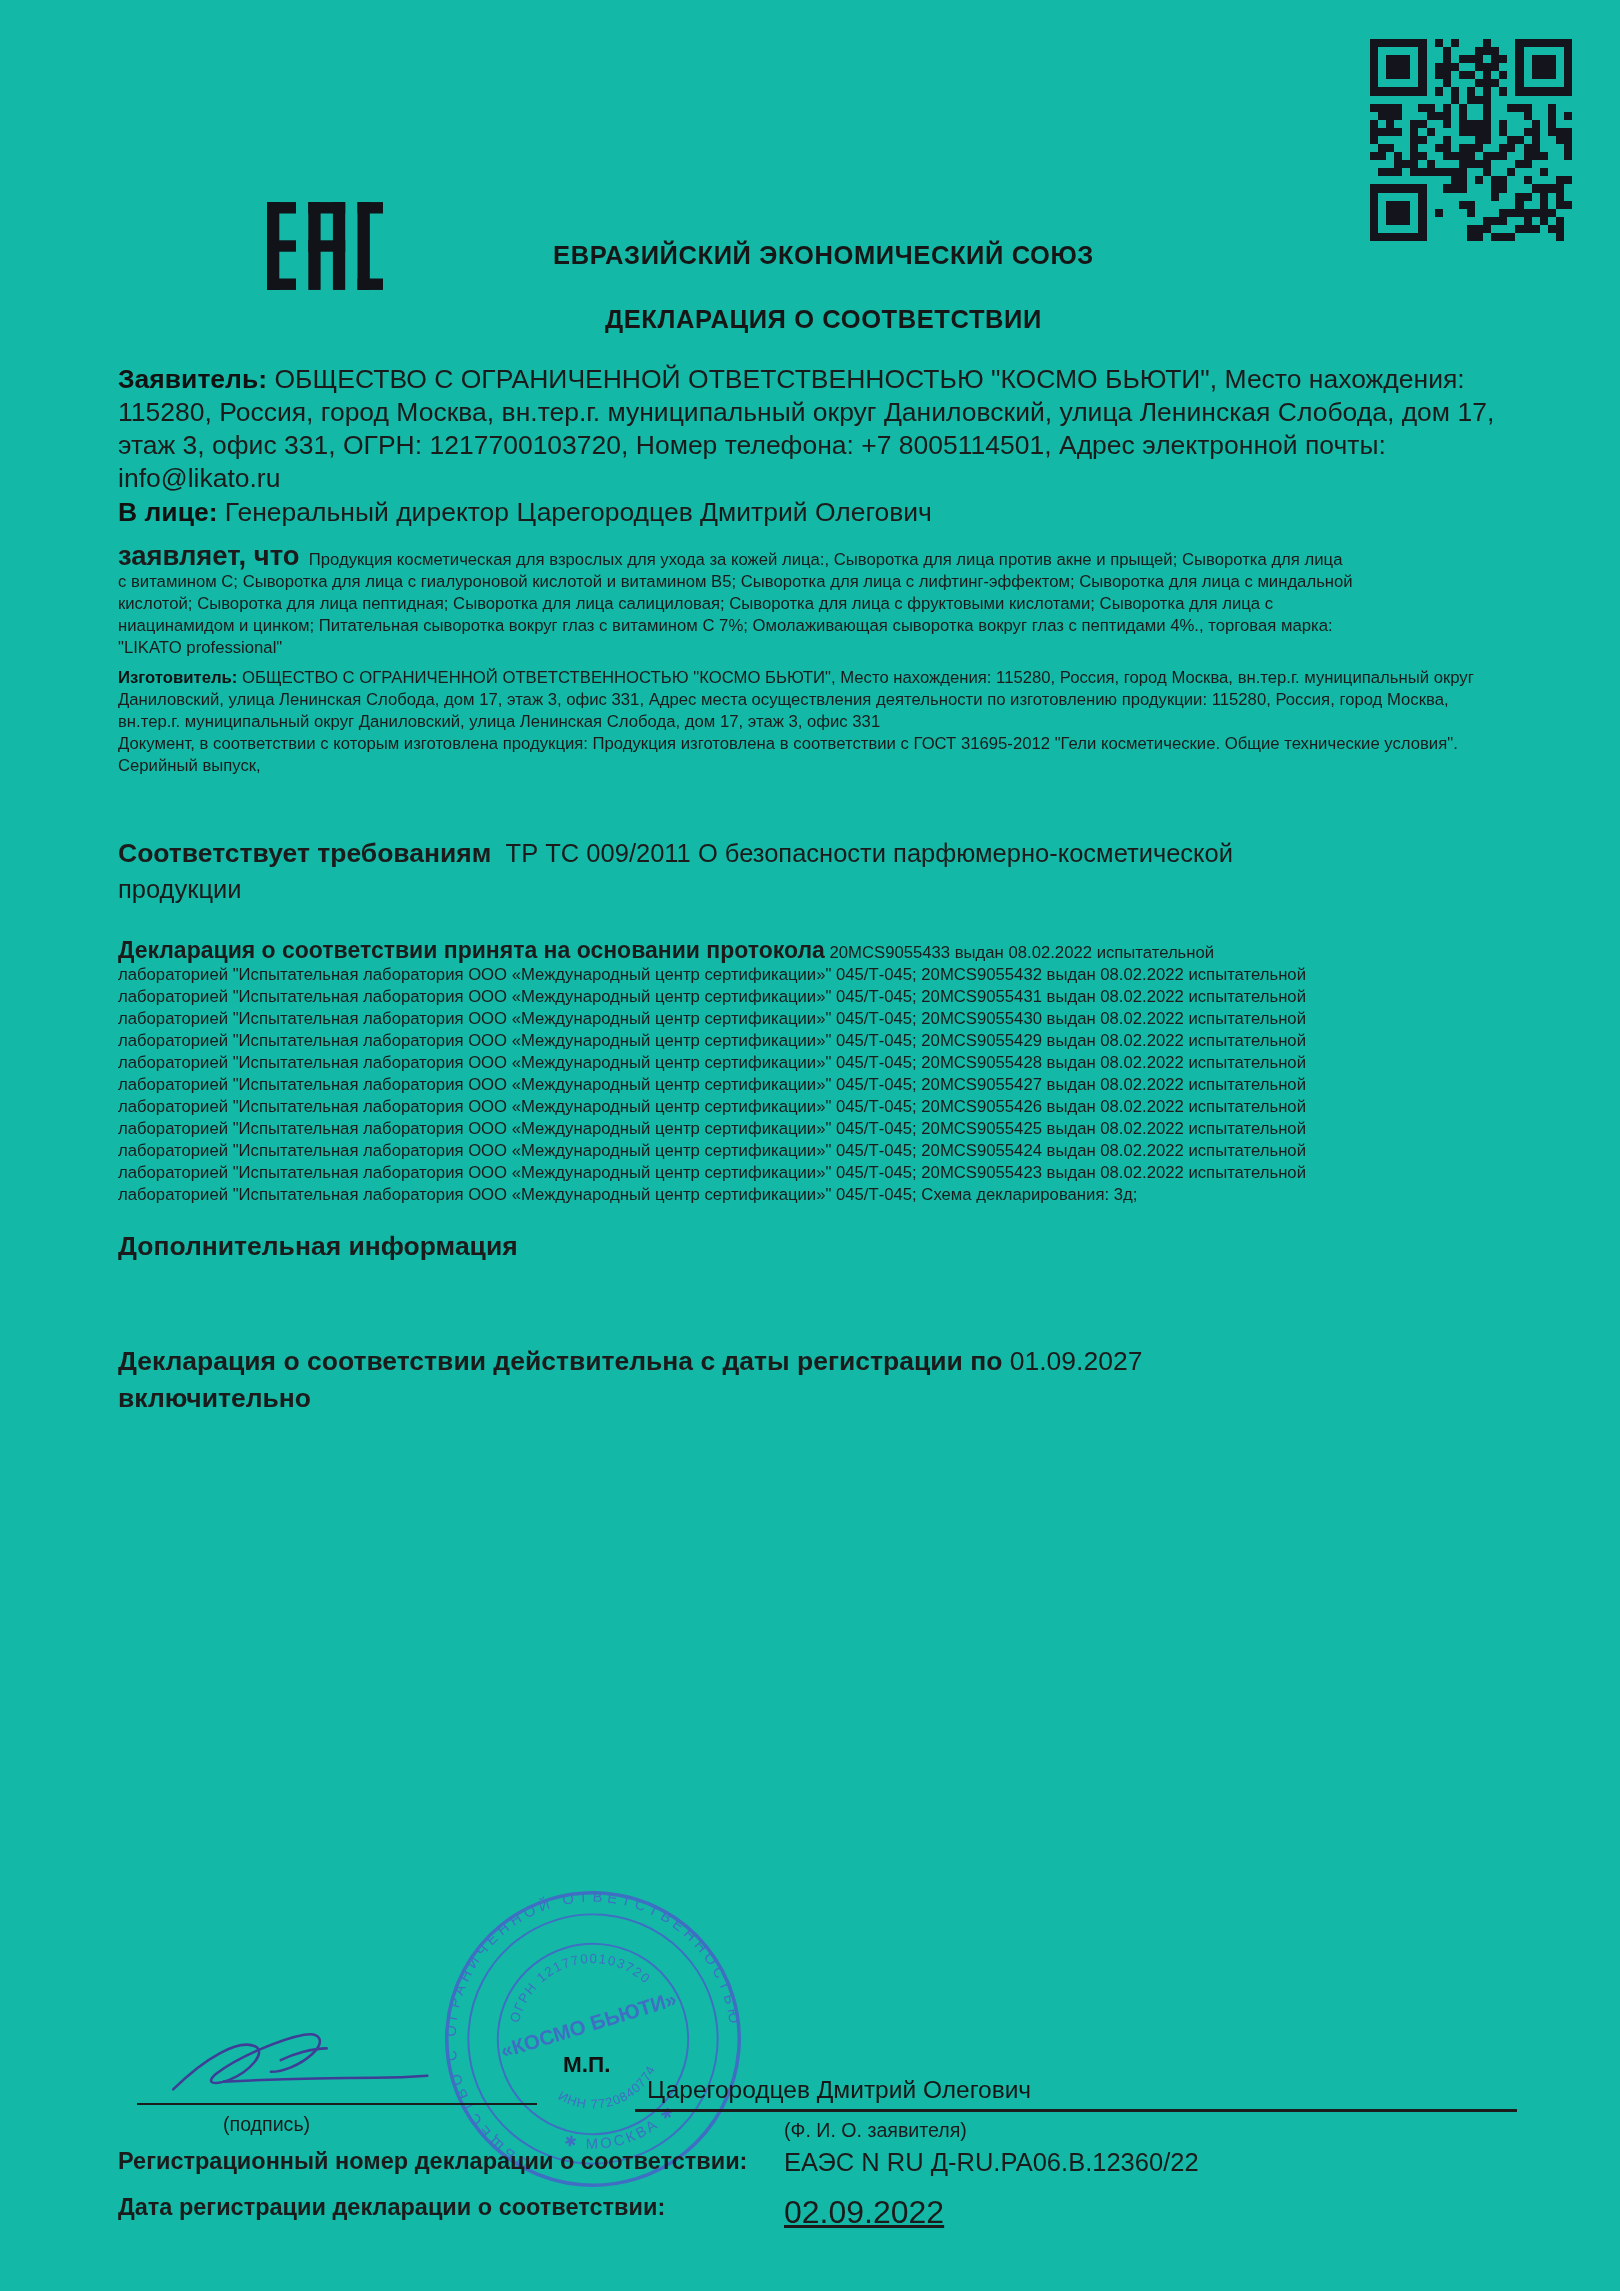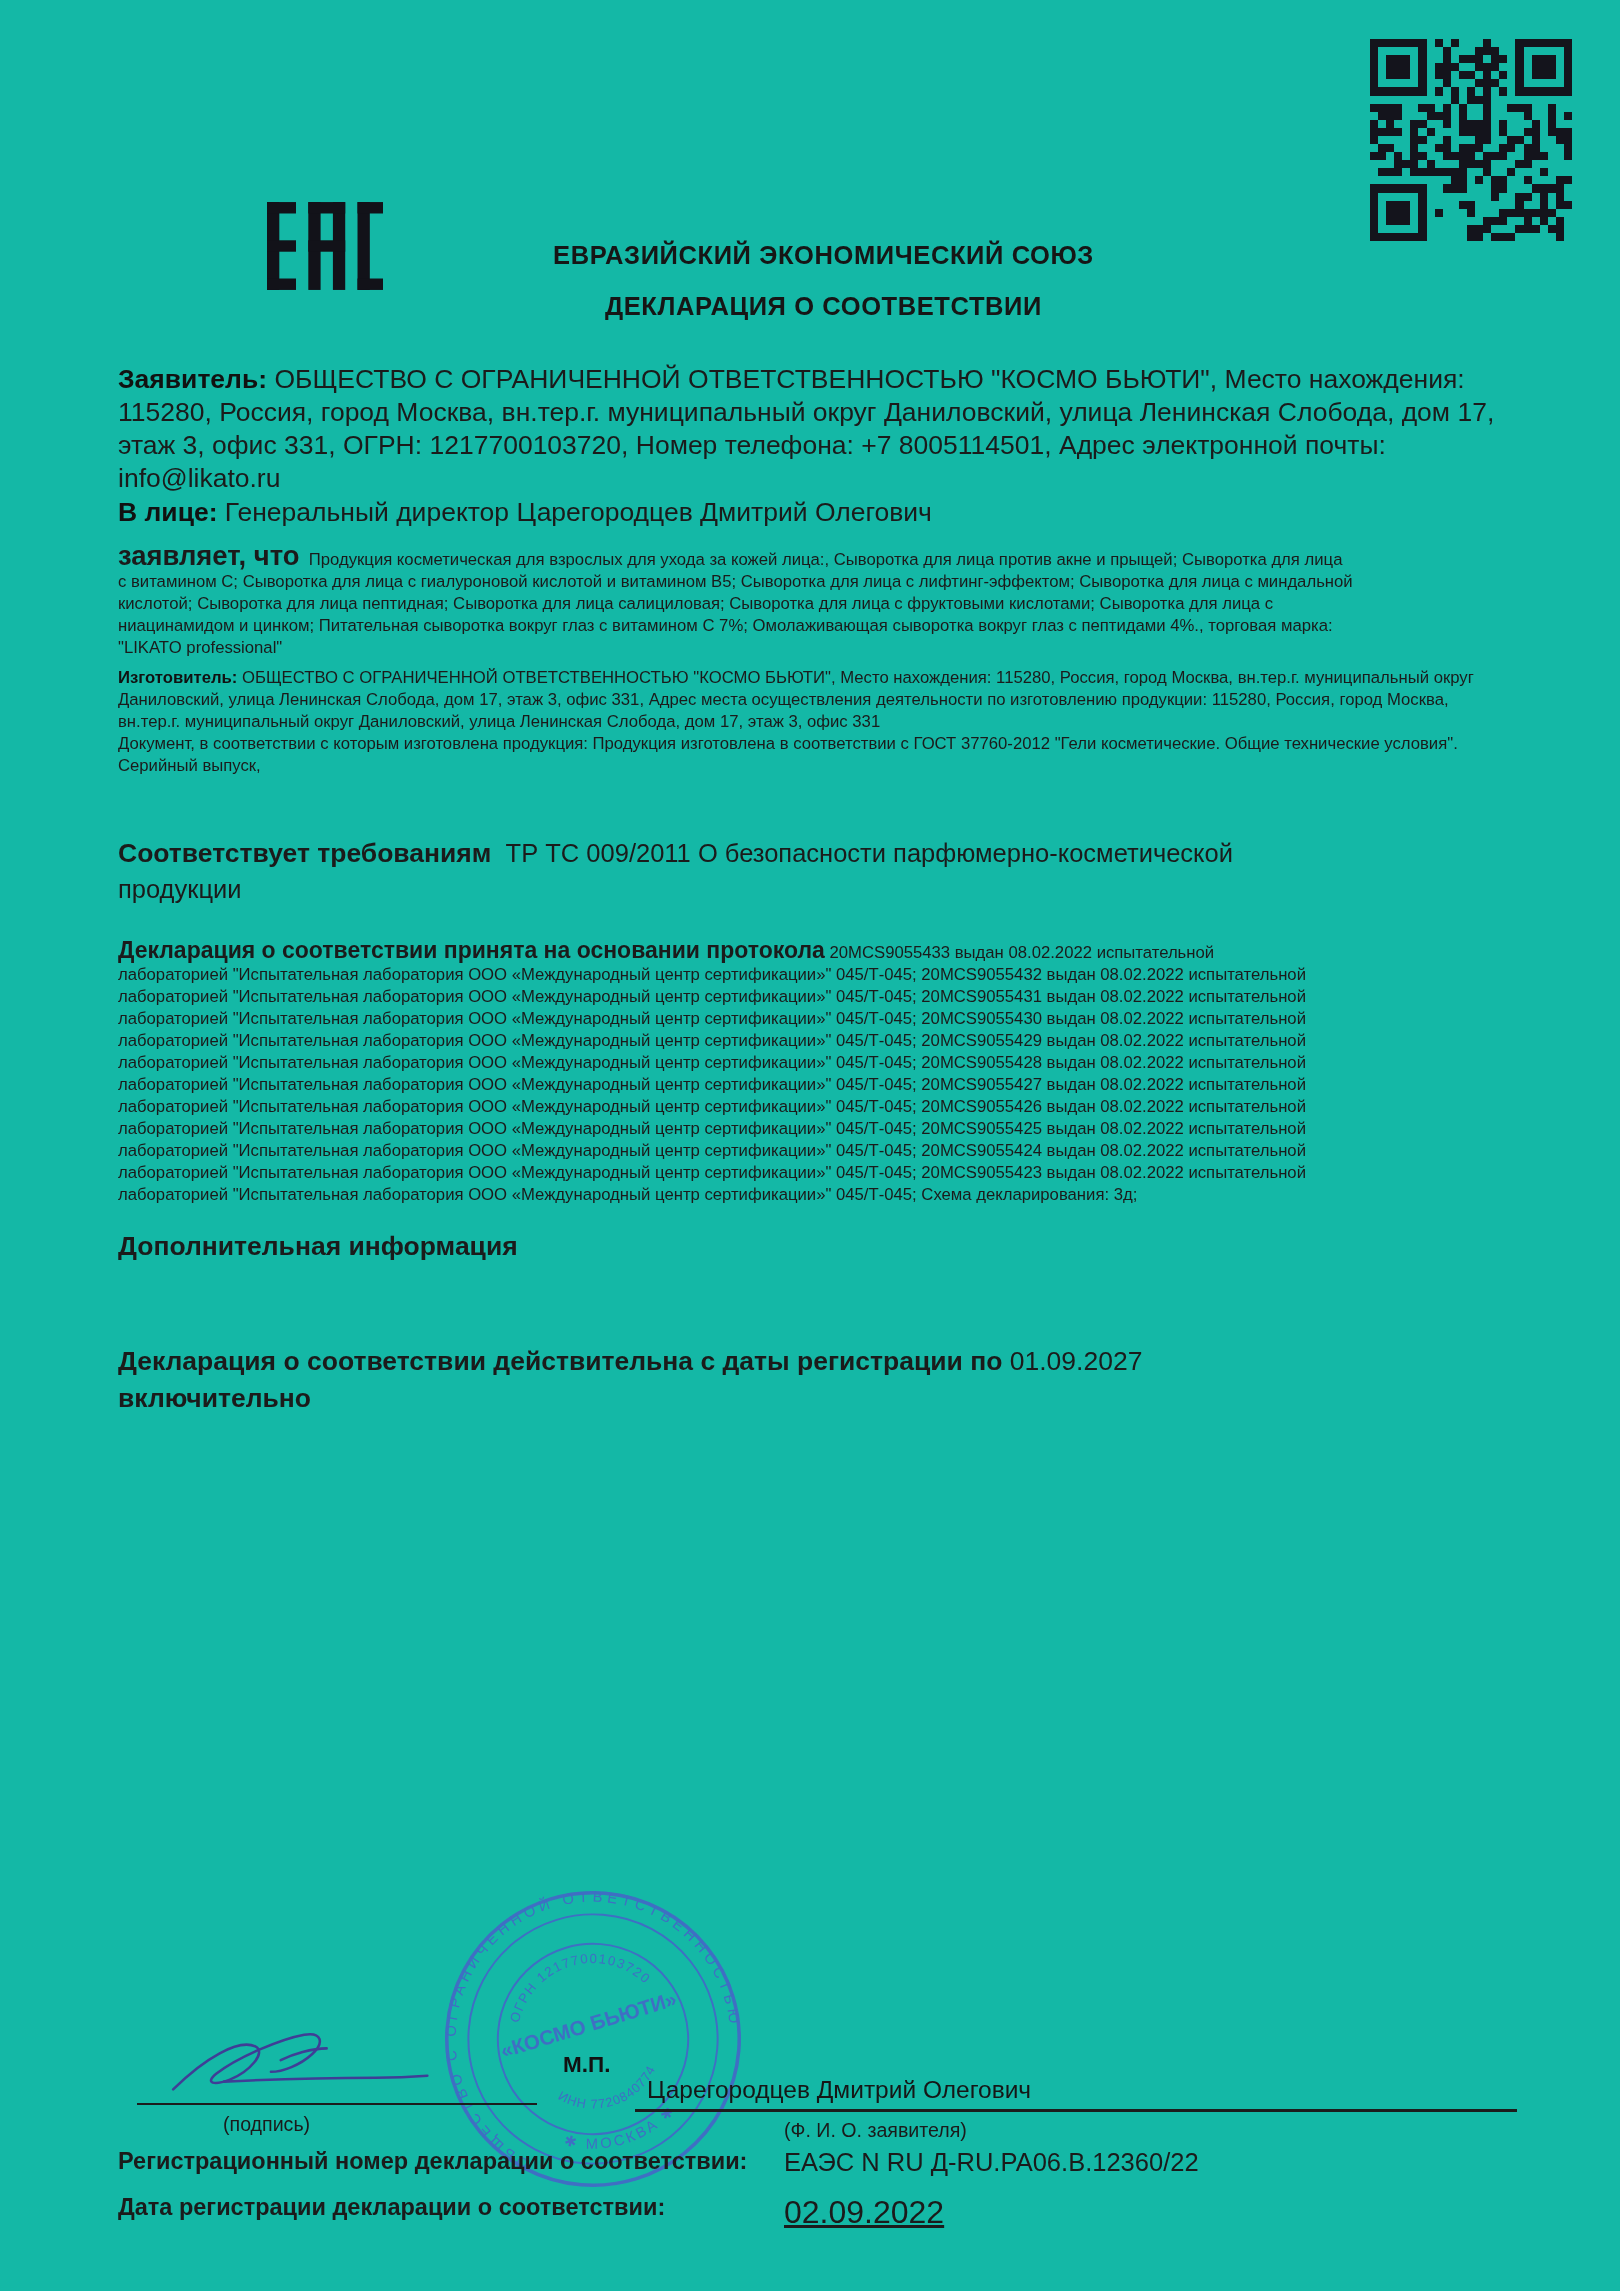--- a/index.html
+++ b/index.html
@@ -7,21 +7,21 @@
     position:relative;width:1620px;height:2292px;background:#14b8a6;
     font-family:"Liberation Sans",sans-serif;color:#1b1b1b;overflow:hidden;
     margin:0 auto;
   }
   .abs{position:absolute;}
   b,.b{font-weight:bold;color:#111;}
   
   #eac-logo{left:267px;top:196px;}
   .hdr{left:392px;top:241px;width:863px;text-align:center;}
   .hdr .l1{font-size:25.5px;font-weight:bold;letter-spacing:0.6px;color:#161616;}
-  .hdr .l2{font-size:25.5px;font-weight:bold;letter-spacing:0.6px;margin-top:22px;color:#161616;}
+  .hdr .l2{font-size:25.5px;font-weight:bold;letter-spacing:0.6px;margin-top:35px;color:#161616;}
   #qr{left:1370px;top:39px;}
   
   .big{font-size:26.5px;line-height:33px;}
   .small{font-size:16.7px;line-height:22px;}
   .lead{font-size:27.4px;font-weight:bold;}
   .p-applicant{left:118px;top:363px;width:1397px;}
   .p-rep{left:118px;top:496px;width:1397px;}
   .p-declares{left:118px;top:545px;width:1237px;}
   .p-manuf{left:118px;top:667px;width:1397px;}
   .p-compliance{left:118px;top:835px;width:1161px;font-size:25.5px;line-height:36px;}
@@ -389,21 +389,21 @@
   </div>
 
   <div class="abs big p-applicant"><b>Заявитель:</b> <span>ОБЩЕСТВО С ОГРАНИЧЕННОЙ ОТВЕТСТВЕННОСТЬЮ "КОСМО БЬЮТИ", Место нахождения: 115280, Россия, город Москва, вн.тер.г. муниципальный округ Даниловский, улица Ленинская Слобода, дом 17, этаж 3, офис 331, ОГРН: 1217700103720, Номер телефона: +7 8005114501, Адрес электронной почты: info@likato.ru</span></div>
 
   <div class="abs big p-rep"><b>В лице:</b> <span>Генеральный директор Царегородцев Дмитрий Олегович</span></div>
 
   <div class="abs small p-declares"><span class="lead">заявляет, что</span>&nbsp;&nbsp;<span>Продукция косметическая для взрослых для ухода за кожей лица:, Сыворотка для лица против акне и прыщей; Сыворотка для лица с витамином С; Сыворотка для лица с гиалуроновой кислотой и витамином В5; Сыворотка для лица с лифтинг-эффектом; Сыворотка для лица с миндальной кислотой; Сыворотка для лица пептидная; Сыворотка для лица салициловая; Сыворотка для лица с фруктовыми кислотами; Сыворотка для лица с ниацинамидом и цинком; Питательная сыворотка вокруг глаз с витамином С 7%; Омолаживающая сыворотка вокруг глаз с пептидами 4%., торговая марка: "LIKATO professional"</span></div>
 
   <div class="abs small p-manuf">
     <div><b>Изготовитель:</b> <span>ОБЩЕСТВО С ОГРАНИЧЕННОЙ ОТВЕТСТВЕННОСТЬЮ "КОСМО БЬЮТИ", Место нахождения: 115280, Россия, город Москва, вн.тер.г. муниципальный округ Даниловский, улица Ленинская Слобода, дом 17, этаж 3, офис 331, Адрес места осуществления деятельности по изготовлению продукции: 115280, Россия, город Москва, вн.тер.г. муниципальный округ Даниловский, улица Ленинская Слобода, дом 17, этаж 3, офис 331</span></div>
-    <div>Документ, в соответствии с которым изготовлена продукция: Продукция изготовлена в соответствии с ГОСТ 37760-2012 "Гели косметические. Общие технические условия".</div>
+    <div>Документ, в соответствии с которым изготовлена продукция: Продукция изготовлена в соответствии с ГОСТ 31695-2012 "Гели косметические. Общие технические условия".</div>
     <div>Серийный выпуск,</div>
   </div>
 
   <div class="abs p-compliance"><span class="lbl">Соответствует требованиям</span>&nbsp; <span>ТР ТС 009/2011 О безопасности парфюмерно-косметической продукции</span></div>
 
   <div class="abs small p-basis">
     <div><span class="h">Декларация о соответствии принята на основании протокола</span> <span>20MCS9055433 выдан 08.02.2022  испытательной</span></div>
     <div>лабораторией "Испытательная лаборатория ООО «Международный центр сертификации»" 045/Т-045; 20MCS9055432 выдан 08.02.2022  испытательной</div>
     <div>лабораторией "Испытательная лаборатория ООО «Международный центр сертификации»" 045/Т-045; 20MCS9055431 выдан 08.02.2022  испытательной</div>
     <div>лабораторией "Испытательная лаборатория ООО «Международный центр сертификации»" 045/Т-045; 20MCS9055430 выдан 08.02.2022  испытательной</div>

